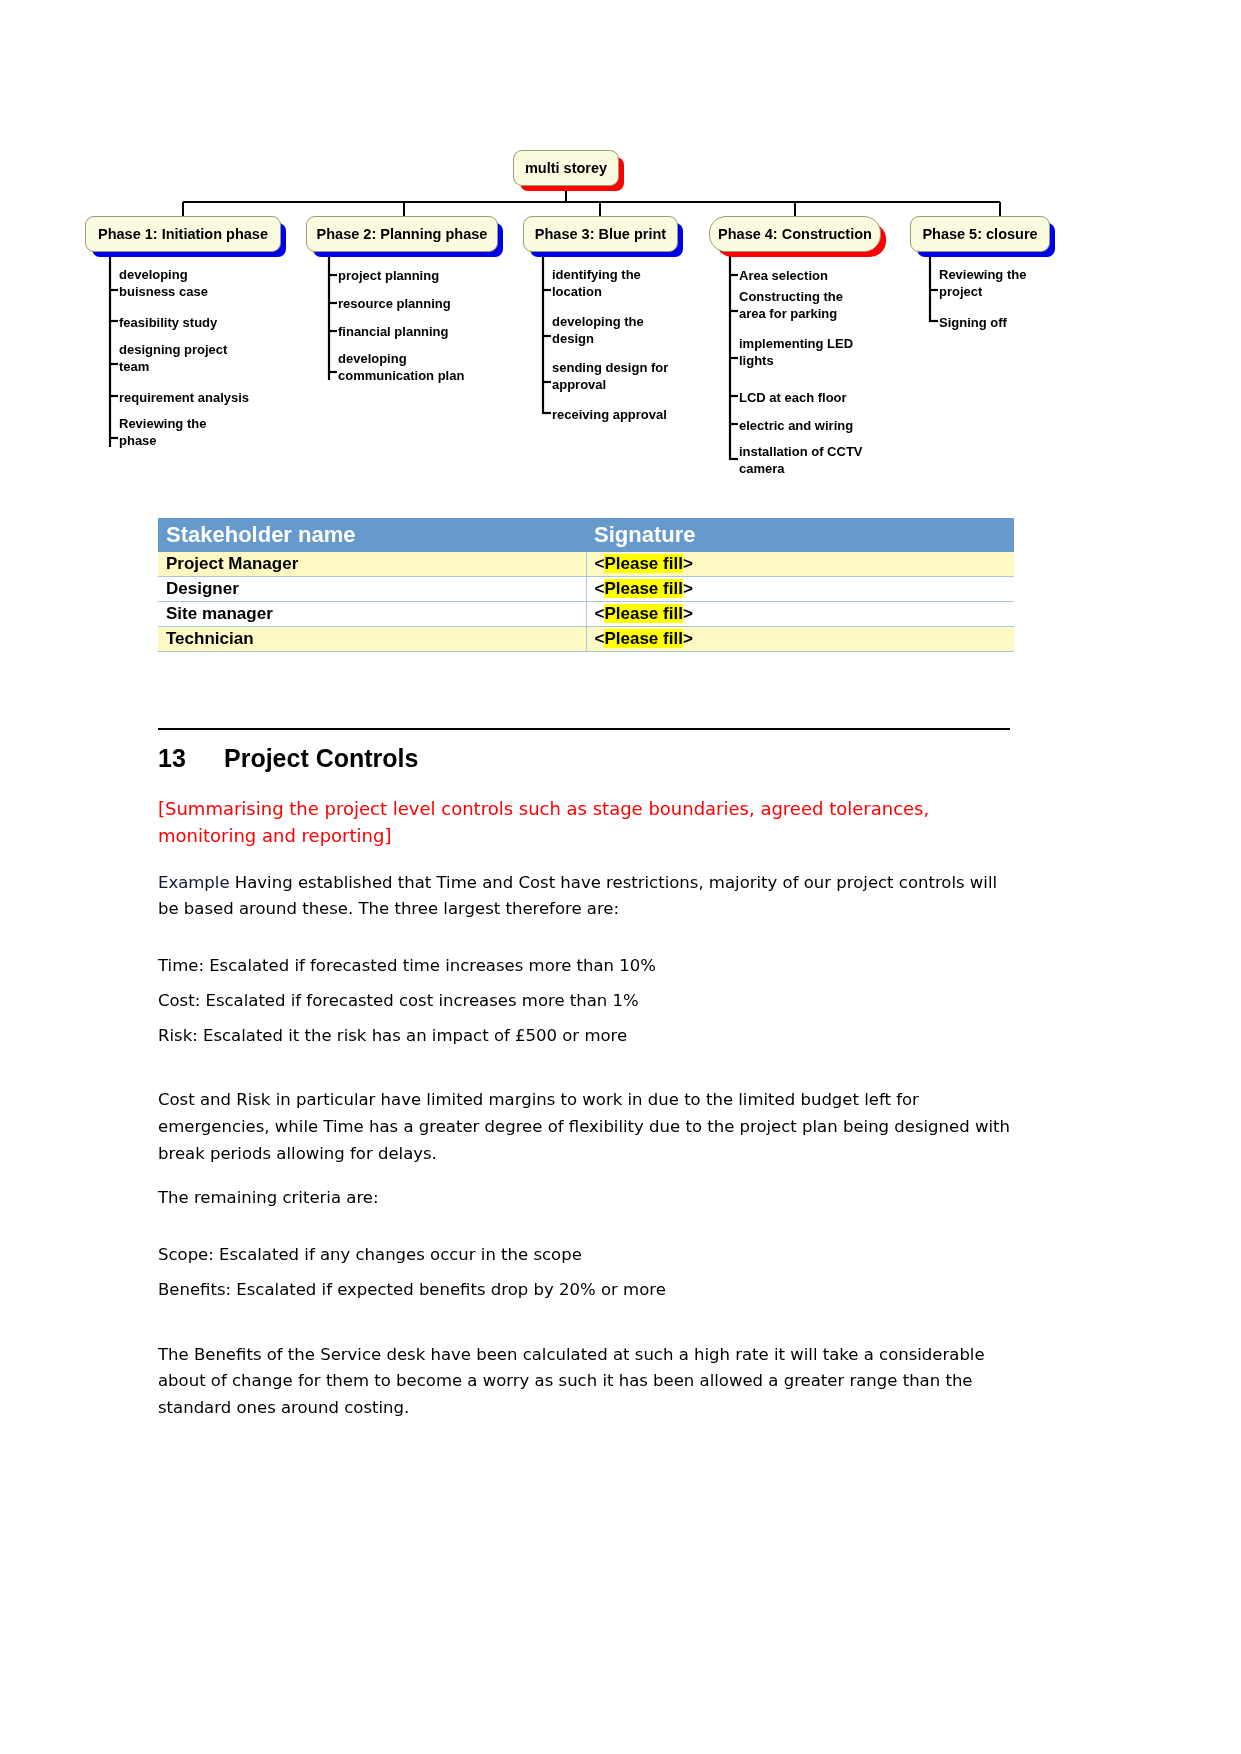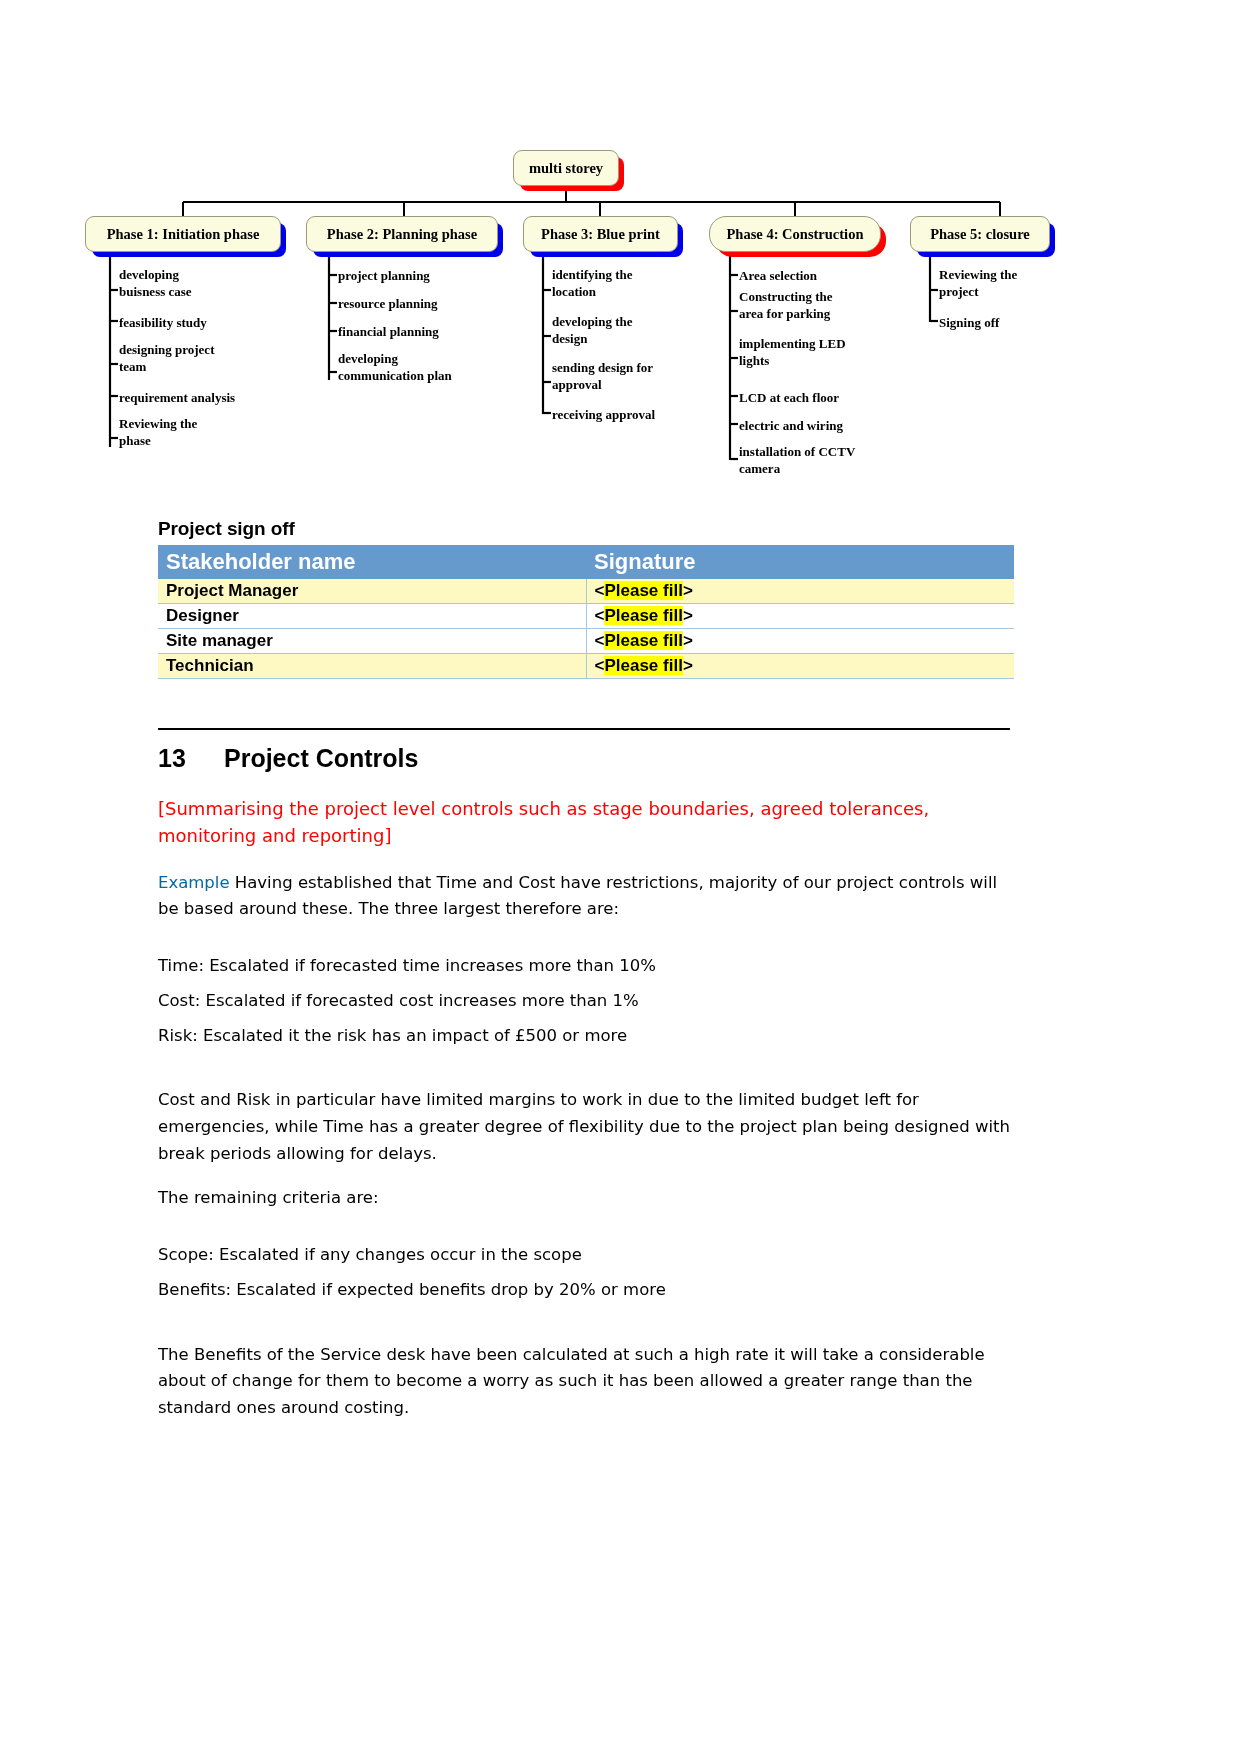--- a/index.html
+++ b/index.html
@@ -13,21 +13,20 @@
     position: relative;
     overflow: hidden;
   }
 
   
   #diagram {
     position: absolute;
     left: 0; top: 0;
     width: 1080px;
     height: 500px;
-    font-family: Liberation Serif, serif;
   }
   #diagram svg.connectors {
     position: absolute; left: 0; top: 0;
     width: 1241px; height: 500px;
     pointer-events: none;
   }
 
   .node {
     position: absolute;
     border: 1px solid #9a9a7a;
@@ -136,21 +135,21 @@
     color: #000;
     margin: 0;
   }
   .red {
     color: #ff0000;
     font-family: "DejaVu Sans", sans-serif;
     font-size: 18px;
     line-height: 1.52;
     margin: 0 0 20px 0;
   }
-  .red-inline { color: #0369a1; }
+  .red-inline { color: #0f172a; }
   .spacer-lg { height: 30px; }
   .spacer-md { height: 18px; }
   .tight { margin: 0 0 8px 0; }
 </style>
 </head>
 <body>
 
 <div id="diagram">
 
   <svg class="connectors" viewBox="0 0 1241 500">
@@ -248,21 +247,20 @@
 
   <div class="node blue-shadow" style="left:910px; top:216px; width:140px; height:36px;">
     <span>Phase 5: closure</span>
   </div>
   <div class="leaf" style="left:939px; top:266px; width:130px; white-space:pre-line;">Reviewing the
 project</div>
   <div class="leaf" style="left:939px; top:314px; width:130px;">Signing off</div>
 </div>
 
 <div id="signoff-block">
-  <div id="signoff-title">Project sign off</div>
   <table class="signoff">
     <thead>
       <tr>
         <th>Stakeholder name</th>
         <th>Signature</th>
       </tr>
     </thead>
     <tbody>
       <tr class="odd">
         <td class="col-name">Project Manager</td>

